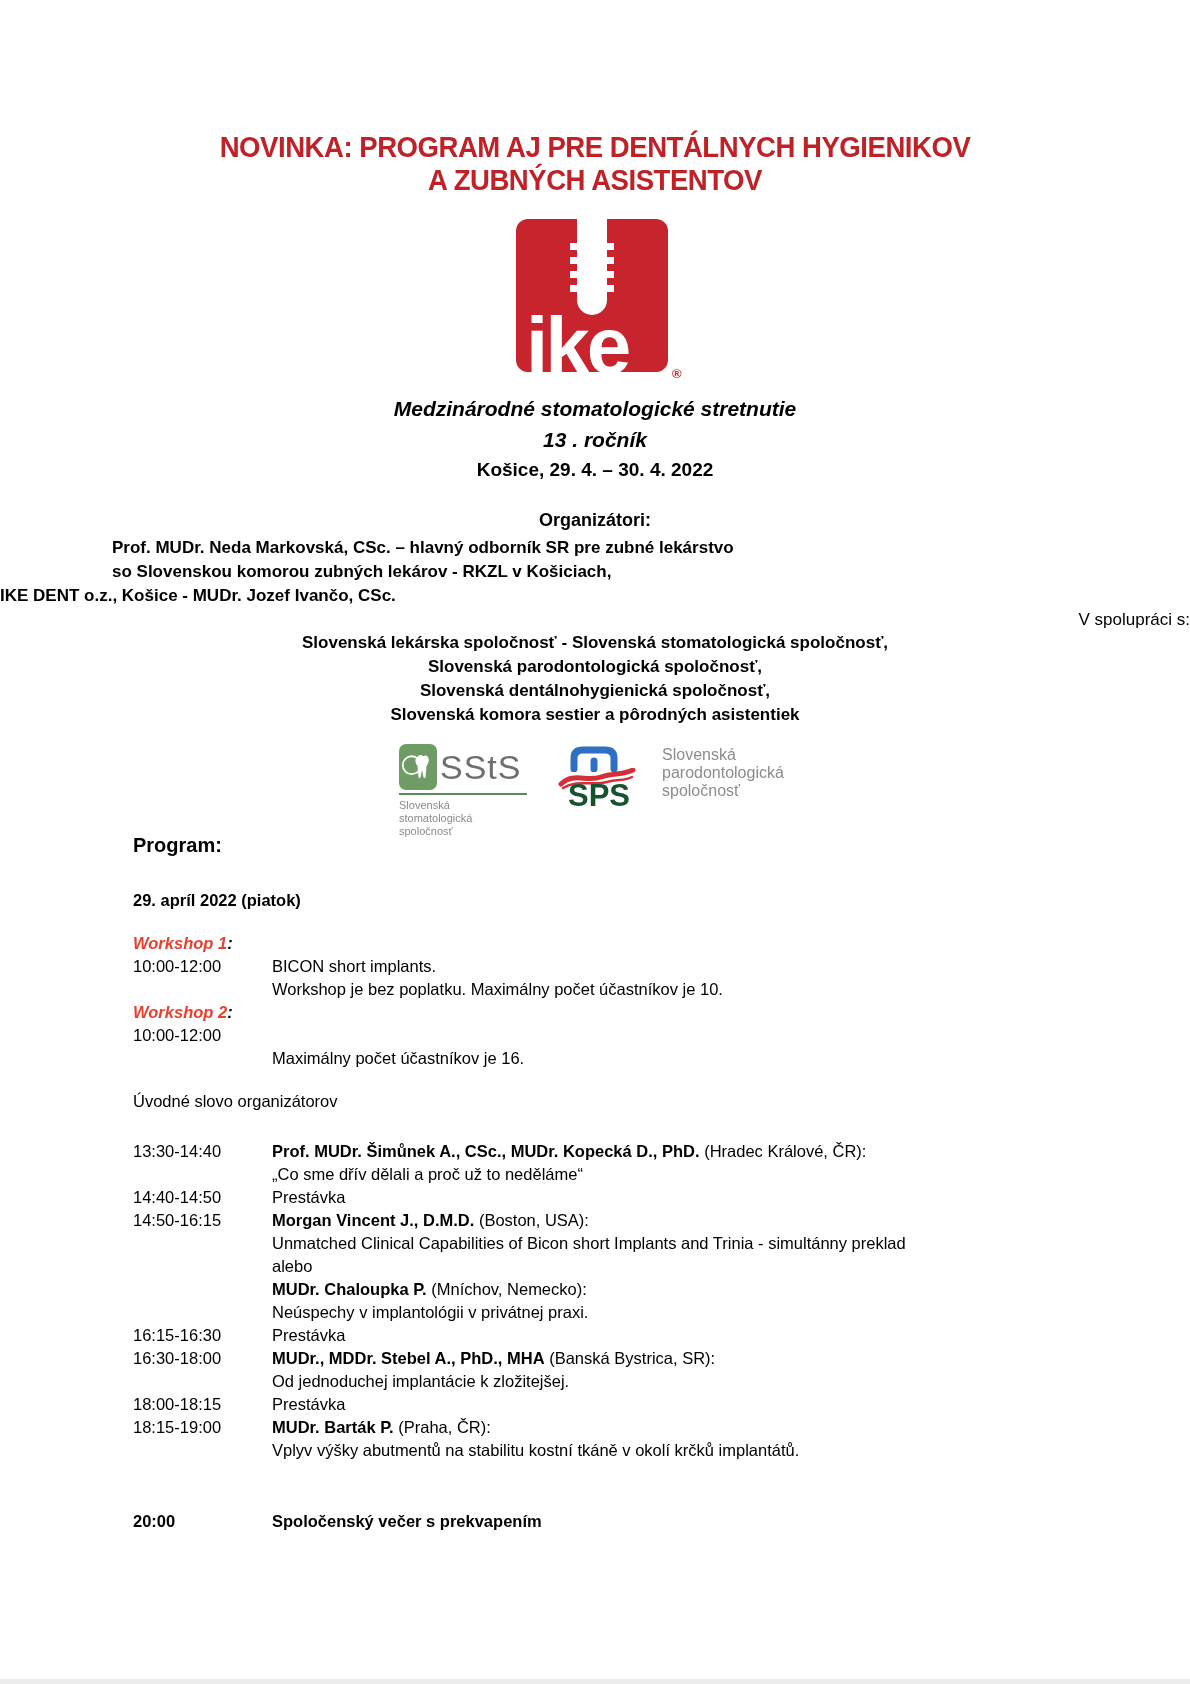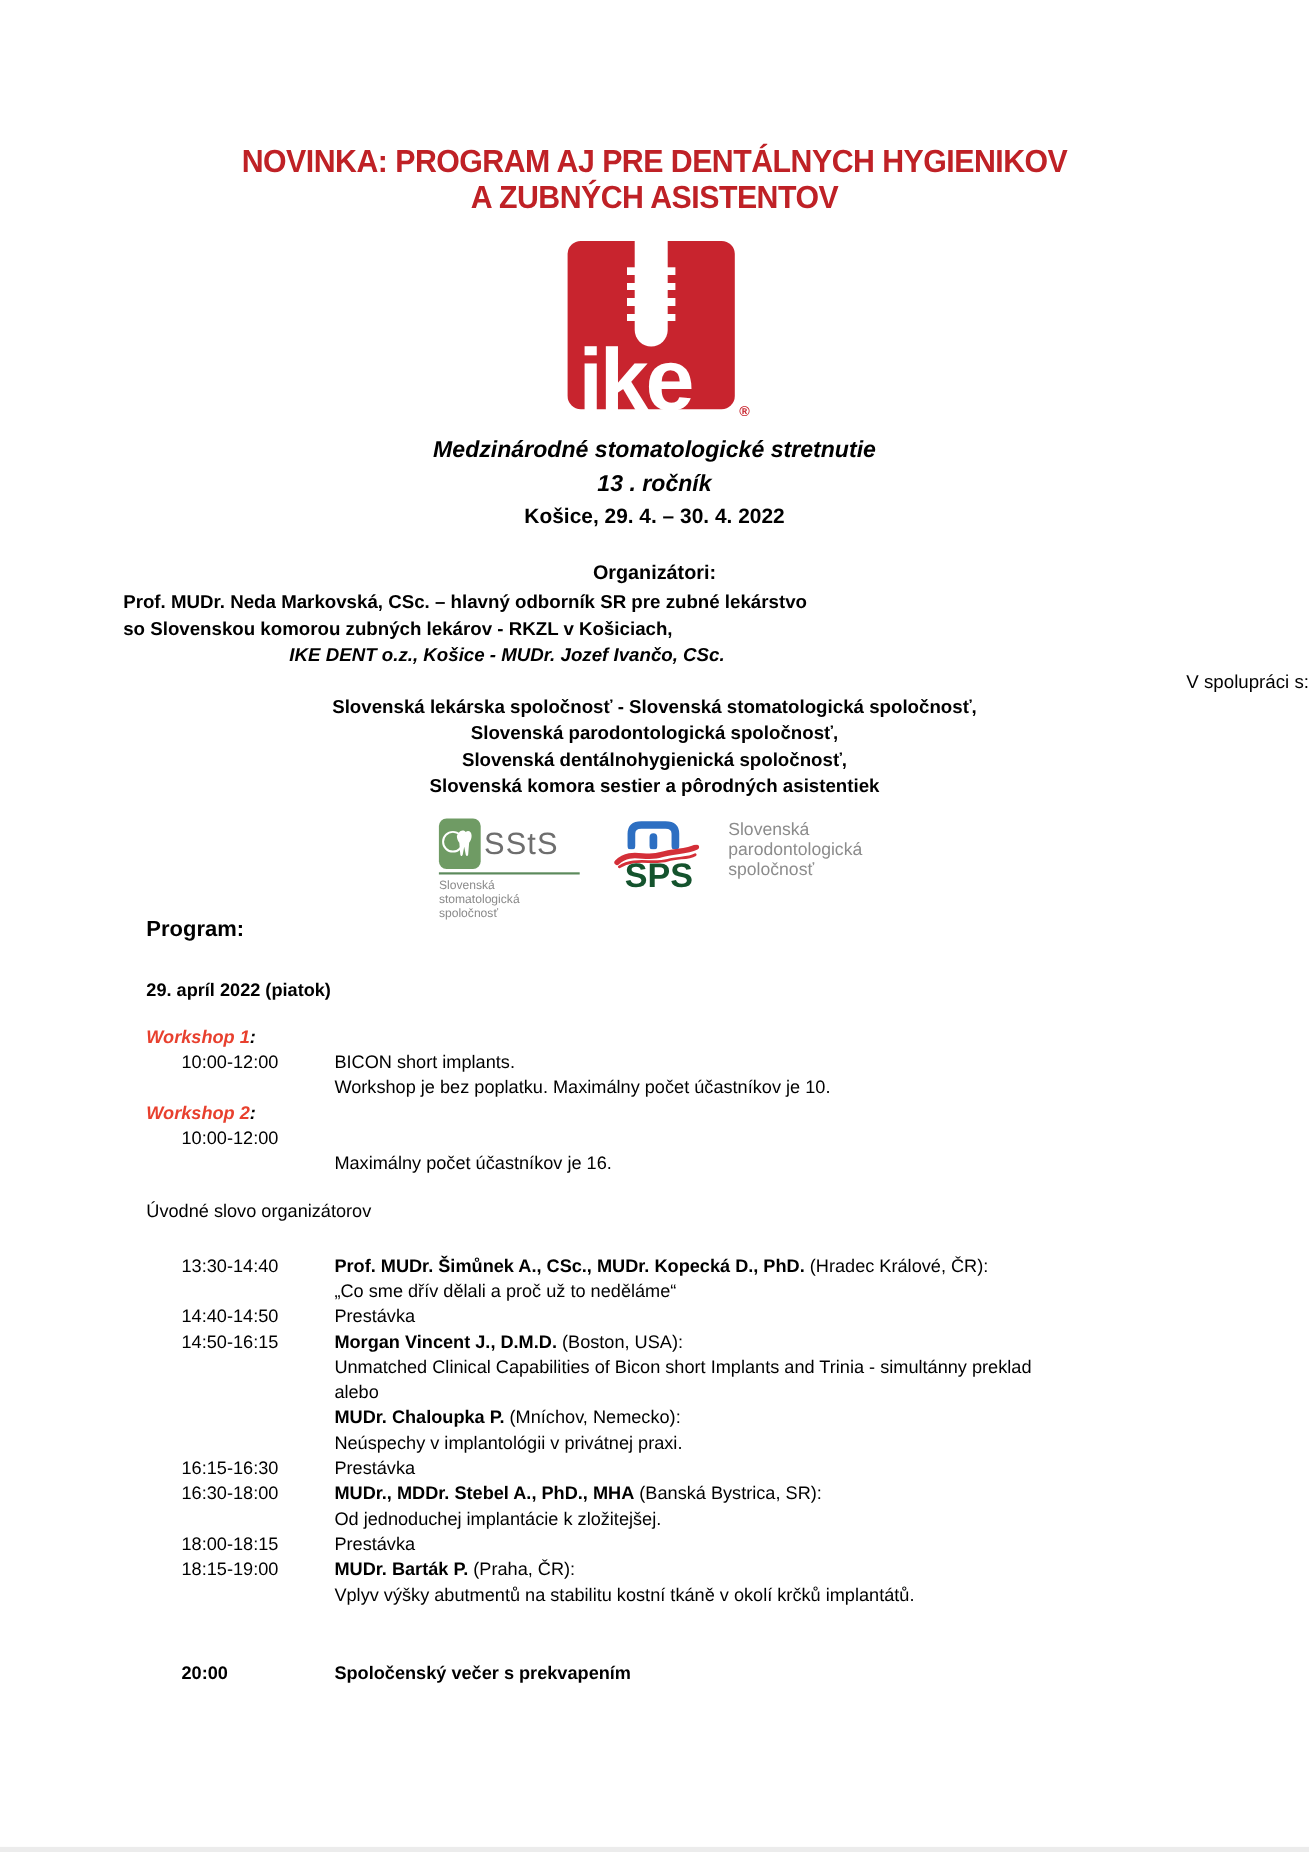--- a/index.html
+++ b/index.html
@@ -25,49 +25,49 @@
   
   .event-title{position:absolute;top:393px;left:0;width:100%;text-align:center;font-weight:bold;}
   .et1,.et2{font-size:21px;line-height:31px;font-style:italic;}
   .et3{font-size:19px;line-height:29px;}
 
   
   .organizers{position:absolute;top:506px;left:0;width:100%;
               font-size:17px;font-weight:bold;line-height:24px;}
   .org-heading{text-align:center;font-size:18px;line-height:28px;margin-bottom:2px;}
   .org-l1,.org-l2{padding-left:112px;}
-  .org-l3{padding-left:263px;font-style:italic;}
+  .org-l3{}
   .coop-label{text-align:right;font-weight:normal;line-height:23px;}
   .coop{text-align:center;line-height:24px;}
 
   
   .logos{position:absolute;top:742px;left:0;width:100%;height:112px;}
   .ssts{position:absolute;left:399px;top:2px;width:160px;}
   .ssts-top{display:flex;align-items:flex-start;}
   .ssts-sq{width:38px;height:46px;background:#6f9b64;border-radius:7px;
            display:flex;align-items:center;justify-content:center;}
-  .ssts-abbr{font-size:28px;color:#6e6e6e;line-height:46px;margin-left:3px;letter-spacing:1px;}
+  .ssts-abbr{font-size:34px;color:#6e6e6e;line-height:46px;margin-left:3px;letter-spacing:1px;}
   .ssts-rule{height:2px;background:#5c8a5c;width:128px;margin-top:3px;}
   .ssts-name{font-size:11px;color:#8a8a8a;line-height:13px;margin-top:4px;}
   .sps{position:absolute;left:558px;top:4px;display:flex;}
   .sps-mark{position:relative;width:92px;height:66px;}
   .sps-tooth{position:absolute;left:10px;top:0;}
   .sps-swoosh{position:absolute;left:0;top:22px;}
   .sps-abbr{position:absolute;left:10px;top:34px;font-size:31px;font-weight:bold;
             color:#14532d;line-height:1;}
   .sps-name{font-size:16px;color:#8c8c8c;line-height:18px;margin-left:12px;margin-top:0;}
 
   
   .program{position:absolute;top:832px;left:133px;right:55px;font-size:16.5px;line-height:23px;}
   .prog-heading{font-size:20px;font-weight:bold;line-height:26px;}
   .prog-date{font-weight:bold;margin-top:31px;}
   .ws{font-weight:bold;font-style:italic;color:#e8402e;}
   .ws1{margin-top:20px;}
   .ws-colon{color:#000;}
-  .row{display:flex;margin-left:32px;}
+  .row{display:flex;}
   .time{width:139px;flex-shrink:0;}
   .desc{flex:1;}
   .b{font-weight:bold;}
   .intro{margin-top:20px;}
   .sessions{margin-top:27px;}
   .evening{margin-top:48px;font-weight:bold;}
 
   .bottom-strip{position:absolute;bottom:0;left:0;width:100%;height:5px;background:#ececec;}
 </style>
 </head>

